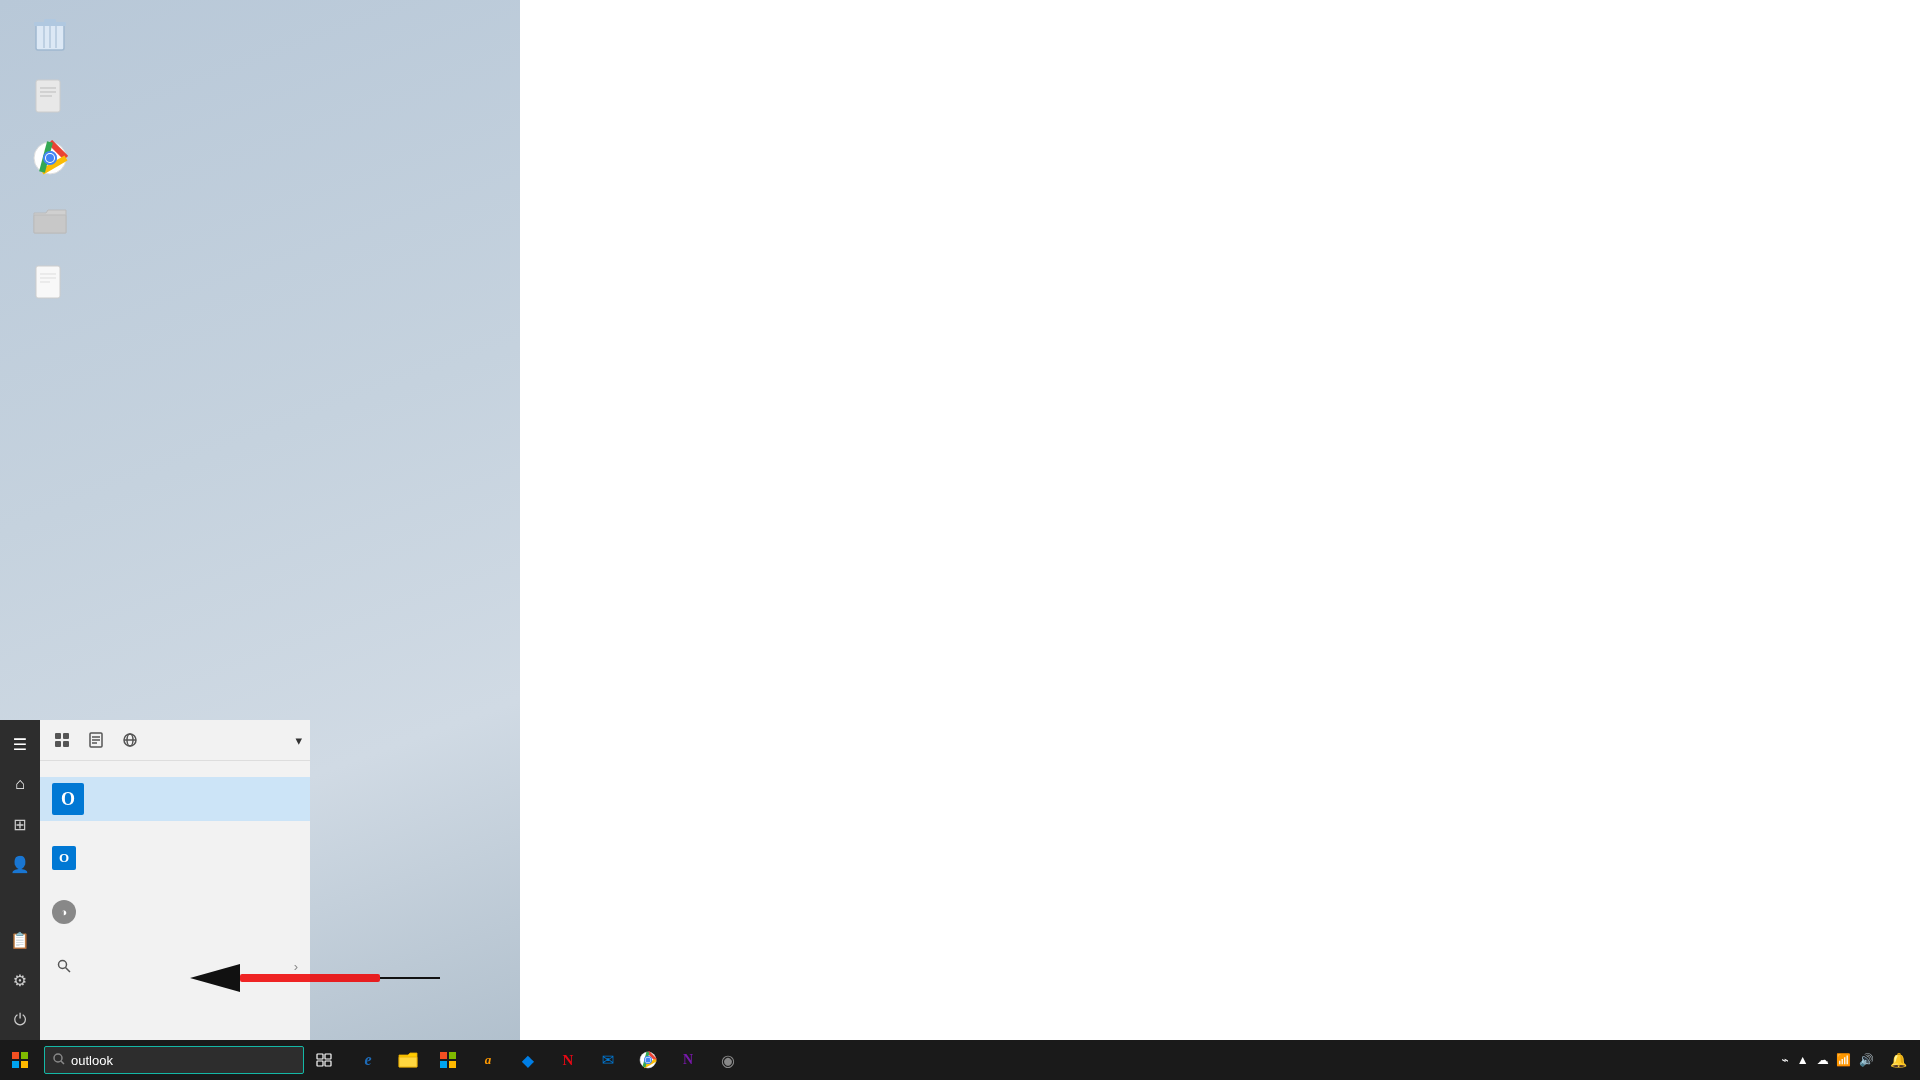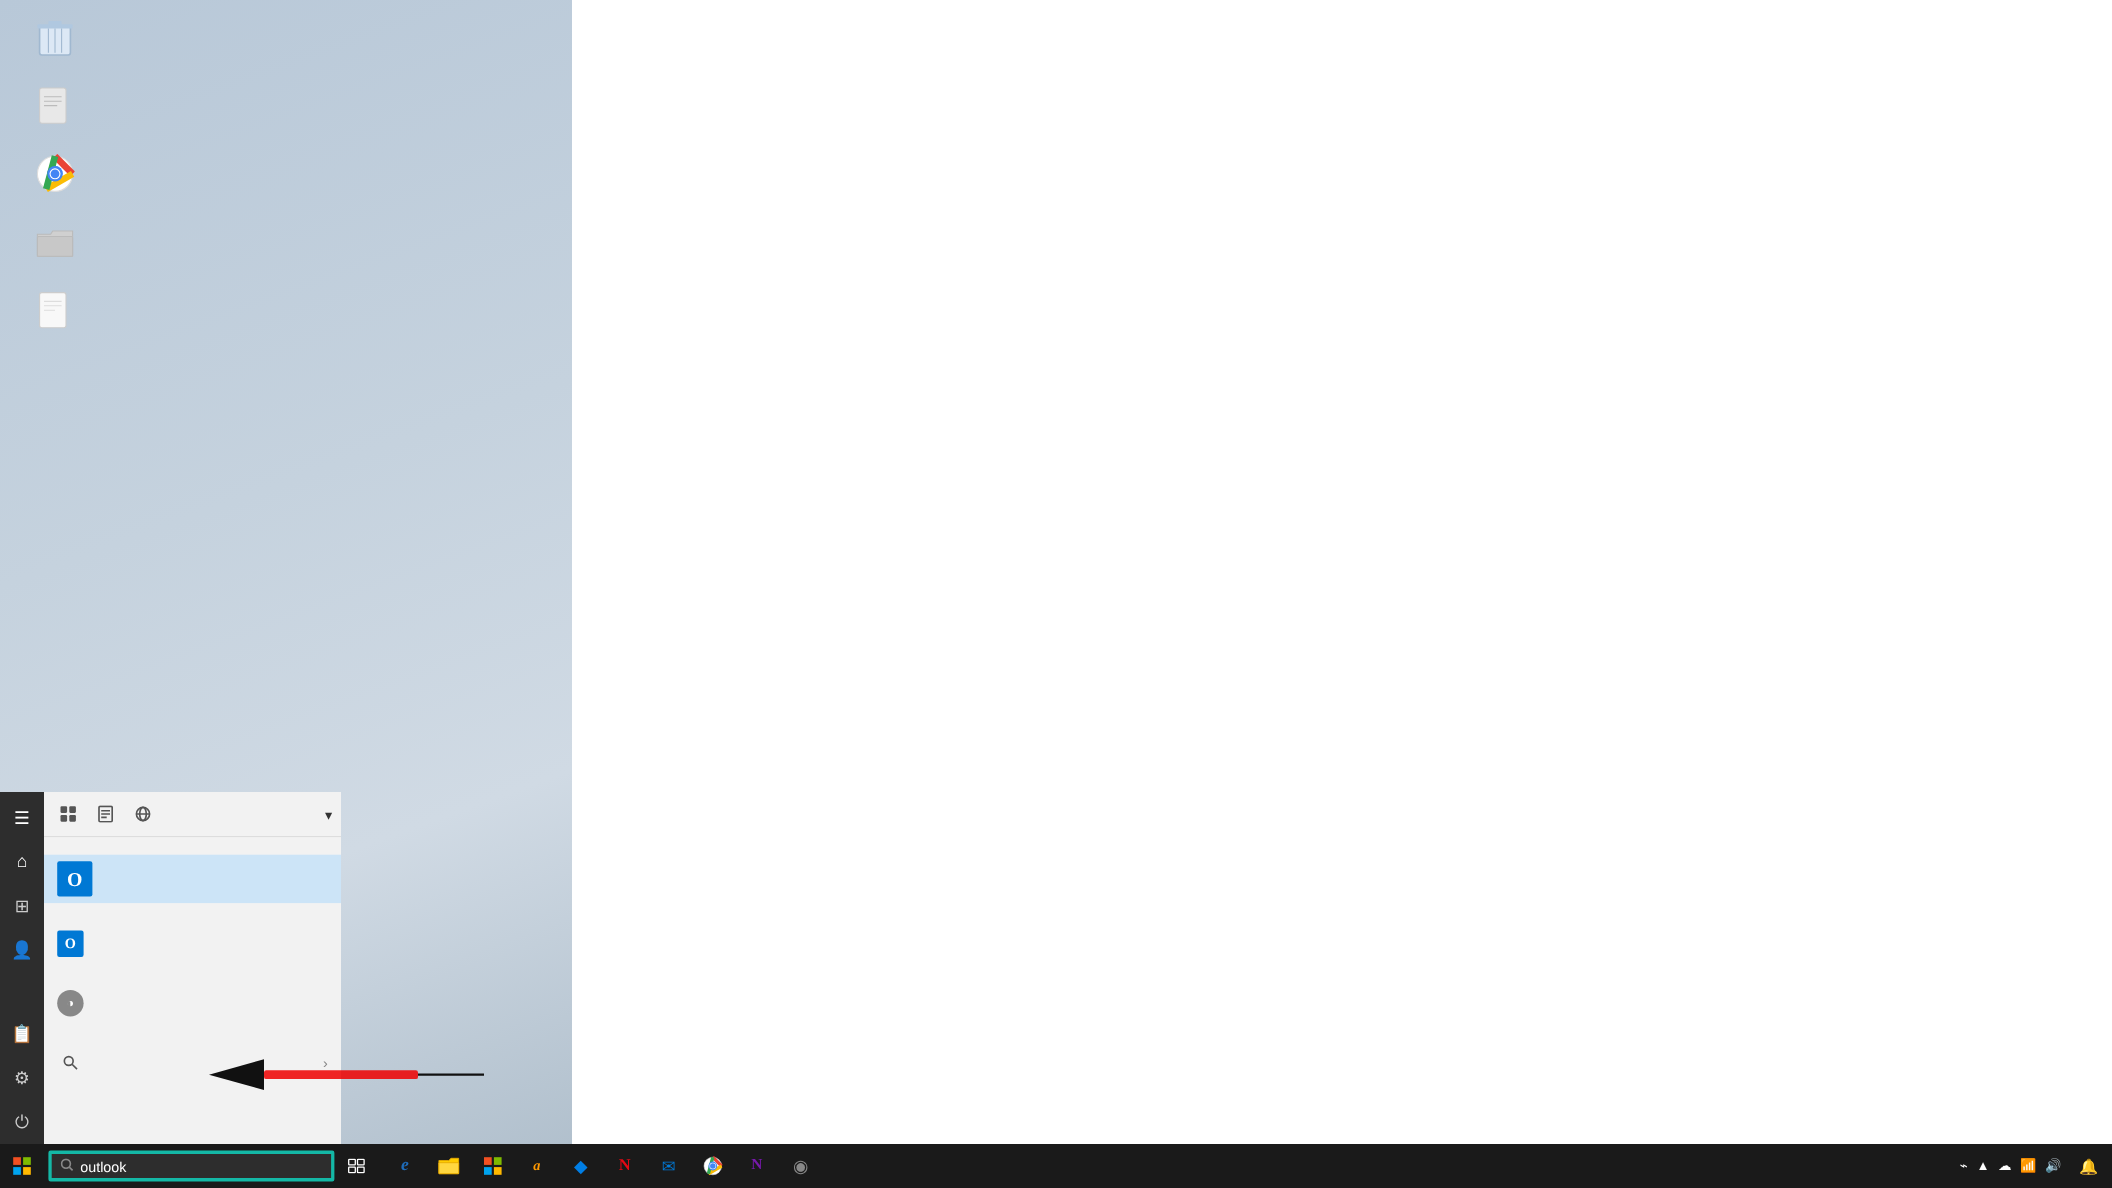--- a/index.html
+++ b/index.html
@@ -70,21 +70,21 @@
       align-items: center;
       justify-content: center;
       color: white;
       font-size: 16px;
       cursor: pointer;
     }
     .taskbar-search {
       display: flex;
       align-items: center;
       background: #2d2d2d;
-      border: 3px solid #14b8a6;
+      border: 1px solid #14b8a6;
       border-radius: 2px;
       height: 28px;
       width: 260px;
       margin-left: 4px;
       padding: 0 8px;
     }
     .taskbar-search input {
       background: transparent;
       border: none;
       outline: none;

